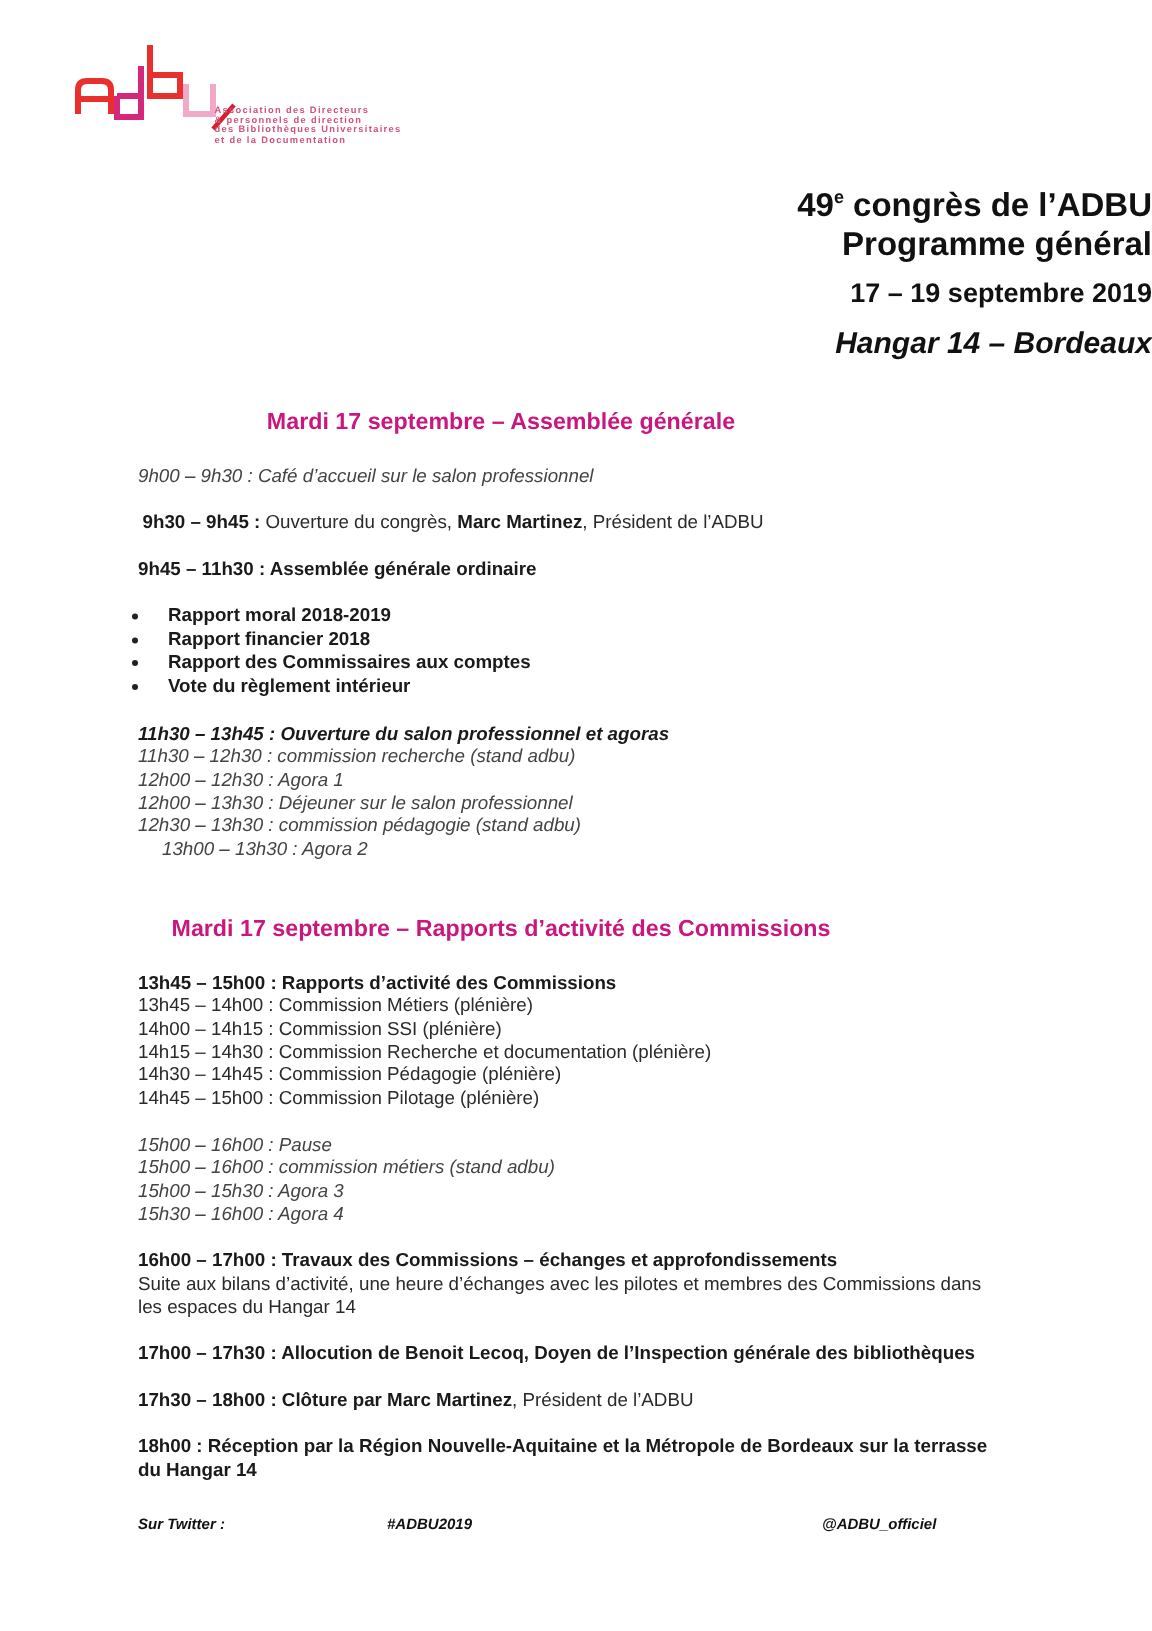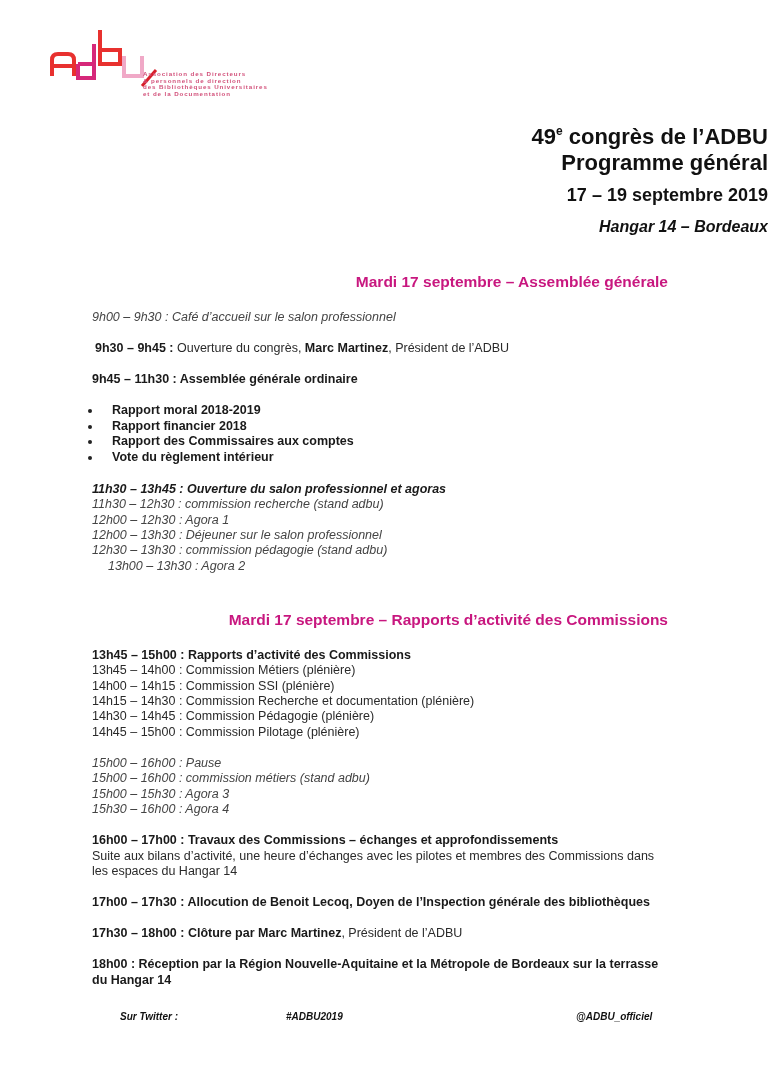--- a/index.html
+++ b/index.html
@@ -8,29 +8,29 @@
   .abs { position:absolute; }
   .logo { left:48px; top:26px; width:110px; height:62px; }
   .tagline { left:143px; top:71px; font-size:6.2px; line-height:6.6px; color:#d2507a;
              letter-spacing:0.9px; font-weight:bold; }
   .tagline div { white-space:nowrap; }
   .title { left:0; width:768px; text-align:right; font-weight:bold; color:#111; }
   .t1 { top:124px; font-size:22px; }
   .t1 sup { font-size:12px; vertical-align:9px; }
   .t2 { top:150px; font-size:22px; }
   .t3 { top:185px; font-size:18px; }
-  .t4 { top:218px; font-size:16px; font-style:italic; }
-  .section { left:0; width:668px; text-align:right; font-weight:bold; color:#c8177f; font-size:15.5px; }
+  .t4 { top:218px; font-size:20px; font-style:italic; }
+  .section { left:0; width:668px; text-align:center; font-weight:bold; color:#c8177f; font-size:15.5px; }
   .line { left:92px; font-size:12.5px; white-space:nowrap; color:#2a2a2a; }
   .it { font-style:italic; color:#444; }
   .b { font-weight:bold; color:#1a1a1a; }
   .bi { font-weight:bold; font-style:italic; color:#1a1a1a; }
   .bullet { left:88px; font-size:12.5px; font-weight:bold; color:#1a1a1a; }
   .bullet .dot { display:inline-block; width:4px; height:4px; border-radius:50%; background:#222; margin-right:20px; vertical-align:middle; }
-  .footer { top:1011px; font-size:10px; font-weight:bold; font-style:italic; color:#111;margin-left:28px; }
+  .footer { top:1011px; font-size:10px; font-weight:bold; font-style:italic; color:#111; }
 </style>
 </head>
 <body>
 
 <svg class="abs logo" viewBox="0 0 110 62">
 
   <path d="M4 50 V34 Q4 28 10 28 H20 Q26 28 26 34 V50" fill="none" stroke="#e8312f" stroke-width="4"></path>
   <path d="M4 40 H26" fill="none" stroke="#e8312f" stroke-width="4"></path>
 
   <path d="M30 38 H46 M30 38 V52 H46 V18" fill="none" stroke="#d6287a" stroke-width="4"></path>

